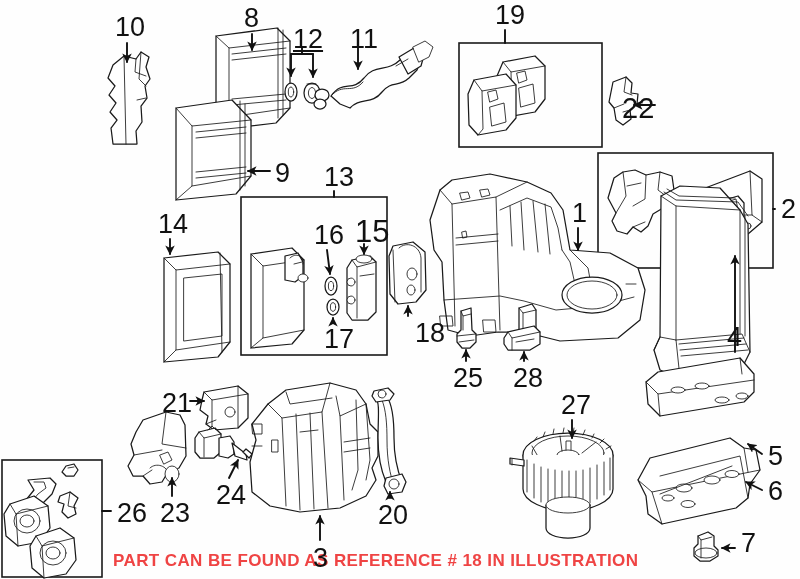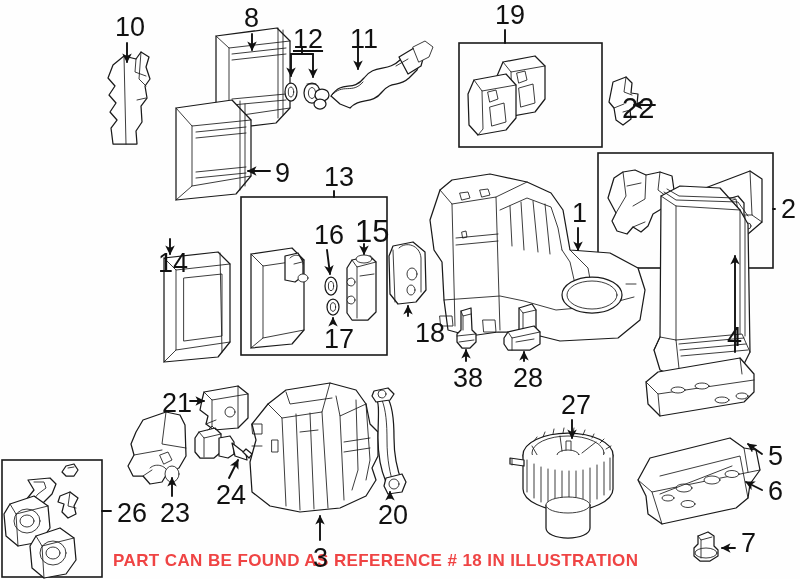--- a/index.html
+++ b/index.html
@@ -490,27 +490,27 @@
   <div class="callout" style="left:115px;top:14px;font-size:27px;">10</div>
   <div class="callout" style="left:244px;top:5px;font-size:27px;">8</div>
   <div class="callout" style="left:293px;top:26px;font-size:27px;text-decoration:underline;">12</div>
   <div class="callout" style="left:350px;top:18px;font-size:27px;margin-top:8px;">11</div>
   <div class="callout" style="left:495px;top:2px;font-size:27px;">19</div>
   <div class="callout" style="left:622px;top:94px;font-size:29px;">22</div>
   <div class="callout" style="left:275px;top:160px;font-size:27px;">9</div>
   <div class="callout" style="left:324px;top:164px;font-size:27px;">13</div>
   <div class="callout" style="left:572px;top:200px;font-size:27px;">1</div>
   <div class="callout" style="left:781px;top:196px;font-size:27px;">2</div>
-  <div class="callout" style="left:158px;top:211px;font-size:27px;margin-top:39px;">14</div>
+  <div class="callout" style="left:158px;top:211px;font-size:27px;">14</div>
   <div class="callout" style="left:314px;top:222px;font-size:27px;">16</div>
   <div class="callout" style="left:355px;top:216px;font-size:31px;">15</div>
   <div class="callout" style="left:415px;top:320px;font-size:27px;">18</div>
   <div class="callout" style="left:324px;top:326px;font-size:27px;">17</div>
   <div class="callout" style="left:727px;top:324px;font-size:27px;">4</div>
-  <div class="callout" style="left:453px;top:365px;font-size:27px;">38</div>
+  <div class="callout" style="left:453px;top:365px;font-size:27px;">25</div>
   <div class="callout" style="left:513px;top:365px;font-size:27px;">28</div>
   <div class="callout" style="left:561px;top:392px;font-size:27px;">27</div>
   <div class="callout" style="left:162px;top:390px;font-size:27px;">21</div>
   <div class="callout" style="left:768px;top:443px;font-size:27px;">5</div>
   <div class="callout" style="left:216px;top:482px;font-size:27px;">24</div>
   <div class="callout" style="left:768px;top:478px;font-size:27px;">6</div>
   <div class="callout" style="left:117px;top:500px;font-size:27px;">26</div>
   <div class="callout" style="left:160px;top:500px;font-size:27px;">23</div>
   <div class="callout" style="left:378px;top:502px;font-size:27px;">20</div>
   <div class="callout" style="left:313px;top:545px;font-size:27px;z-index:5;">3</div>

